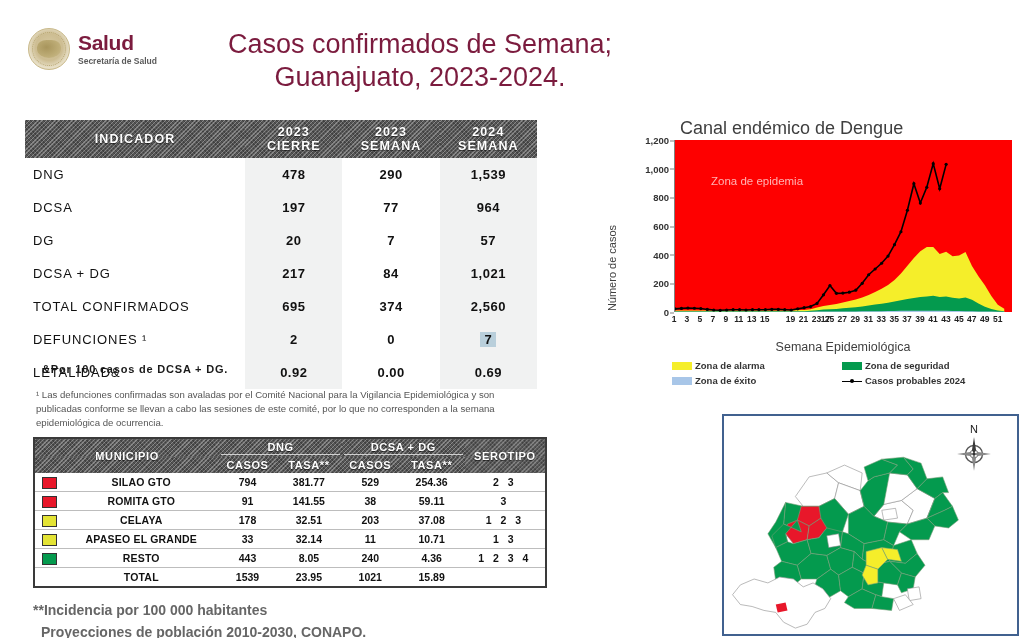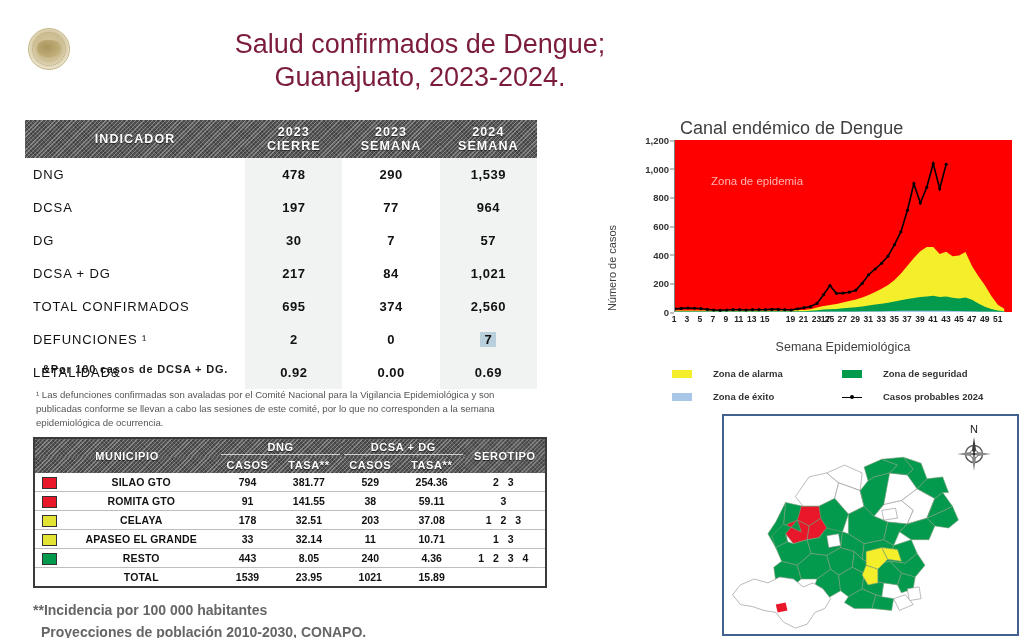--- a/index.html
+++ b/index.html
@@ -86,44 +86,48 @@
   #zona-epid { position: absolute; left: 36px; top: 35px; font-size: 11.5px; color: #ffb3b3; }
   #xaxis { position: absolute; left: 66px; top: 196px; width: 338px; }
   .xticks { position: relative; height: 14px; }
   .xt { position: absolute; transform: translateX(-50%); font-size: 8.5px; font-weight: bold; color: #222; }
   #xlabel { position: absolute; left: 66px; top: 222px; width: 338px; text-align: center;
             font-size: 12.5px; color: #3f3f3f; }
 
   
   #chart-legend { position: absolute; left: 672px; top: 360px; width: 330px;
                   display: grid; grid-template-columns: 1fr 1fr; row-gap: 4px; column-gap: 10px; }
-  .leg { display: flex; align-items: center; gap: 21px; font-size: 9.5px; font-weight: bold; color: #333; margin-top: 8px; }
+  .leg { display: flex; align-items: center; gap: 3px; font-size: 9.5px; font-weight: bold; color: #333; }
   .leg .box { width: 20px; height: 8px; display: inline-block; }
   .leg .lineico { width: 20px; height: 8px; position: relative; display: inline-block; }
   .leg .lineico::before { content:""; position:absolute; left:0; right:0; top:50%; border-top: 1.6px solid #000; }
   .leg .lineico::after { content:""; position:absolute; left:50%; top:50%; width:4px; height:4px;
                          background:#000; border-radius:50%; transform: translate(-50%,-50%); }
 
   
   #map-panel { position: absolute; left: 722px; top: 414px; width: 297px; height: 222px;
                border: 2px solid #41618f; background: #fff; }
   #map-svg { position: absolute; inset: 0; width: 100%; height: 100%; }
   #compass { position: absolute; right: 22px; top: 8px; width: 42px; height: 52px; text-align: center; }
   #compass .nlbl { font-size: 11px; color: #222; line-height: 1; }
 </style>
 </head>
 <body>
 <div id="root">
 
 <div id="header-logo">
   <div class="eagle-seal"></div>
+  <div>
+    <div class="logo-word">Salud</div>
+    <div class="logo-sub">Secretaría de Salud</div>
+  </div>
 </div>
 
 <div id="page-title">
-  <div>Salud confirmados de Dengue;</div>
+  <div>Casos confirmados de Semana;</div>
   <div>Guanajuato, 2023-2024.</div>
 </div>
 
 <div id="indicator-table">
   <table>
     <colgroup>
           <col style="width:43%">
           <col style="width:19%">
           <col style="width:19%">
           <col style="width:19%">
@@ -153,21 +157,21 @@
             <td class="num colshade">1,539</td>
           </tr>
           <tr>
             <td class="label">DCSA</td>
             <td class="num colshade">197</td>
             <td class="num">77</td>
             <td class="num colshade">964</td>
           </tr>
           <tr>
             <td class="label">DG</td>
-            <td class="num colshade">30</td>
+            <td class="num colshade">20</td>
             <td class="num">7</td>
             <td class="num colshade">57</td>
           </tr>
           <tr>
             <td class="label">DCSA + DG</td>
             <td class="num colshade">217</td>
             <td class="num">84</td>
             <td class="num colshade">1,021</td>
           </tr>
           <tr>

